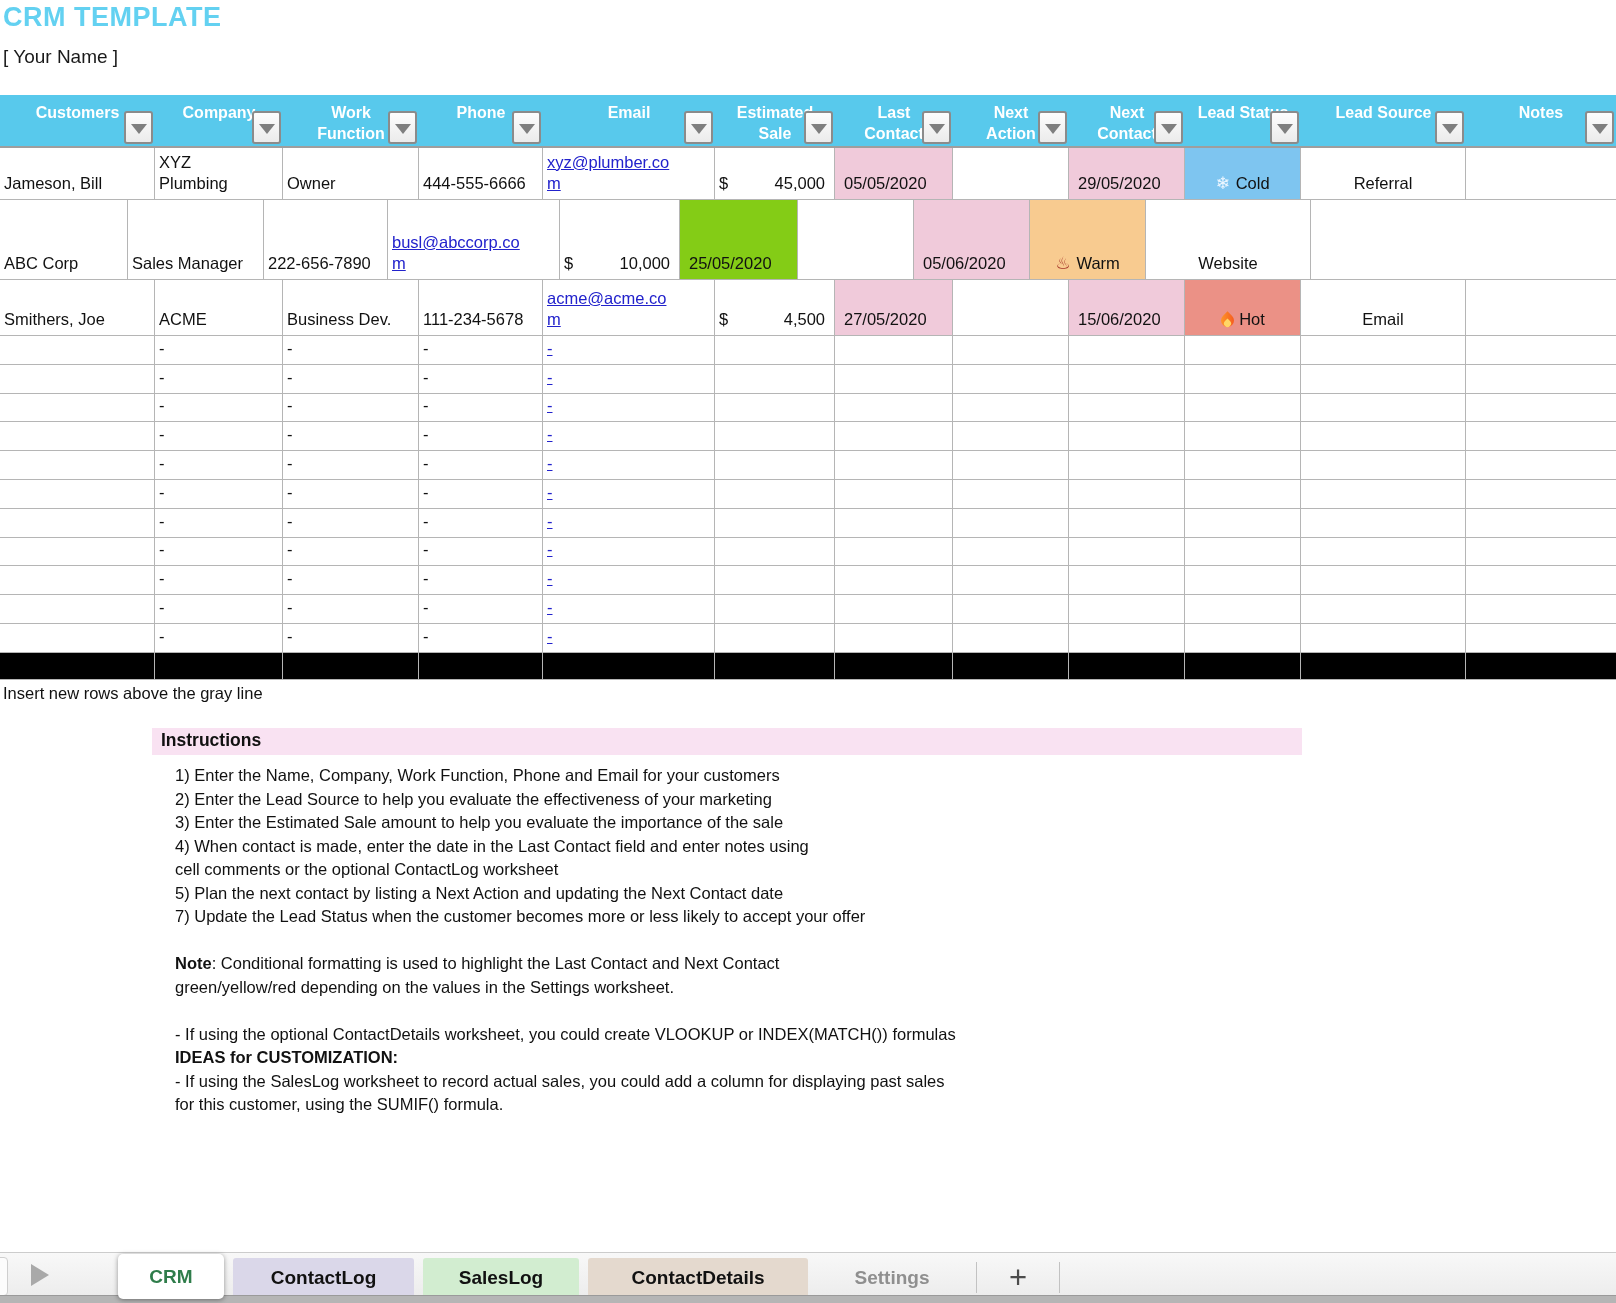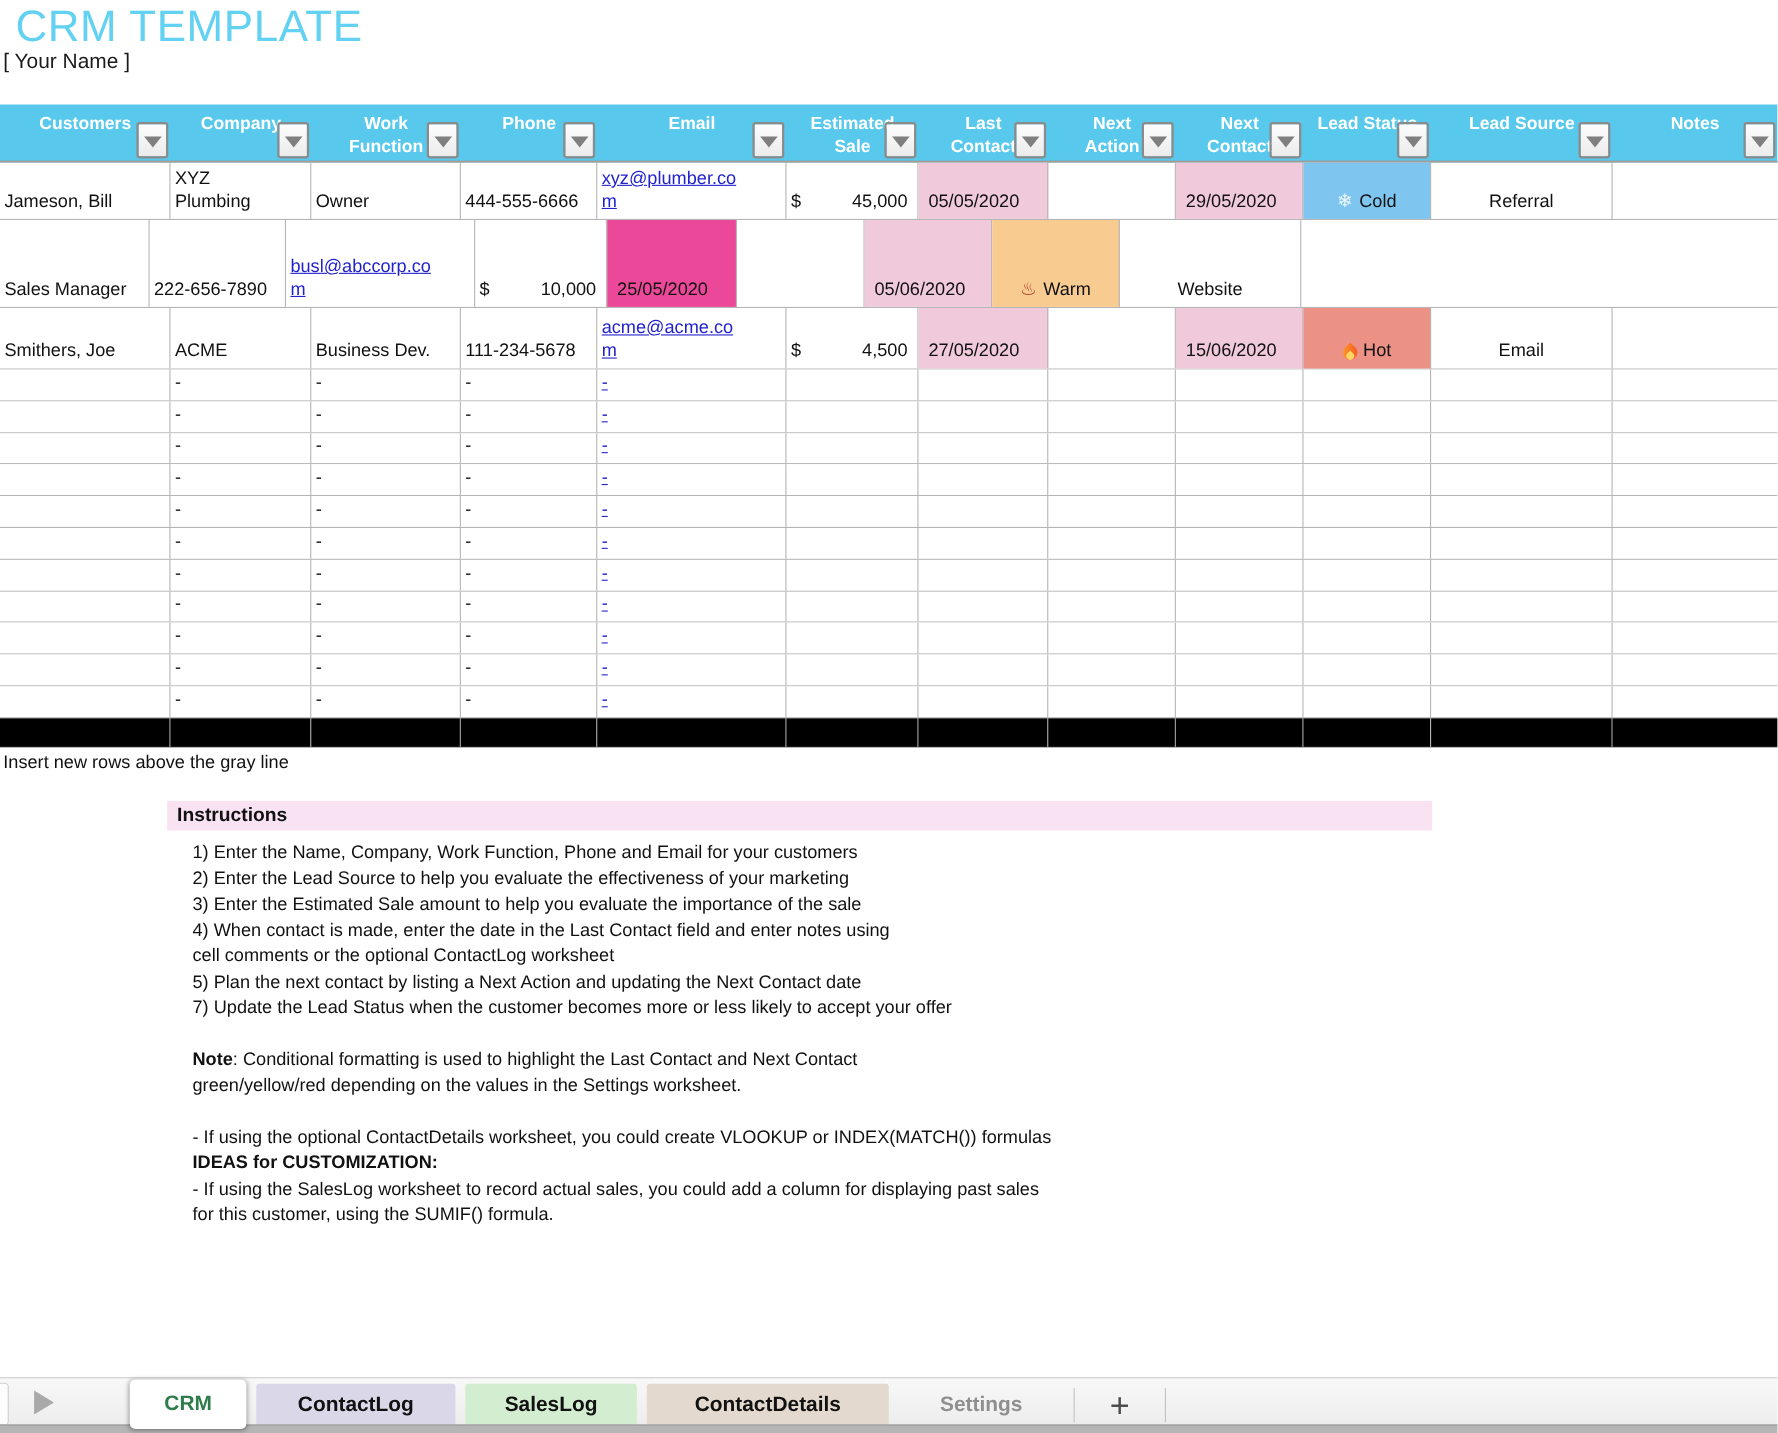--- a/index.html
+++ b/index.html
@@ -1,21 +1,21 @@
 <!DOCTYPE html>
 <html><head>
 <meta charset="utf-8">
 <style>
   * { box-sizing: border-box; margin: 0; padding: 0; }
   html,body { width:1616px; height:1303px; }
   body {
     position: relative; background:#fff; overflow:hidden;
     font-family:"Liberation Sans","DejaVu Sans",sans-serif; color:#111;
   }
-  .title { position:absolute; left:14px; top:2px; font-size:40px; font-weight:normal; letter-spacing:.5px; }
+  .title { position:absolute; left:3px; top:2px; font-size:27px; font-weight:bold; letter-spacing:.5px; }
   .subtitle { position:absolute; left:3px; top:46px; font-size:19px; color:#1a1a1a; }
 
   .sheet { position:absolute; left:0; top:95px; width:1616px; }
   .thead { display:flex; height:53px; border-bottom:2px solid #9e9e9e; }
   .th { position:relative; color:#fff; font-weight:bold; font-size:16px; text-align:center;
         padding-top:7px; line-height:21px; white-space:pre-line; flex-shrink:0; }
   .filter { position:absolute; right:2px; top:16px; width:29px; height:33px;
             background:linear-gradient(#fdfdfd,#ebebeb); border:2px solid #8b8b8b; border-radius:3px;
             display:flex; align-items:center; justify-content:center; cursor:pointer; }
   .filter-tri { width:0; height:0; border-left:8px solid transparent; border-right:8px solid transparent;
@@ -109,30 +109,33 @@
         <div class="cell" style="width: 116px;"></div>
         <div class="cell datec" style="width: 116px; background: rgb(240, 202, 218);">29/05/2020</div>
         <div class="cell center" style="width: 116px; background: rgb(126, 197, 240);">
           <div class="glyph-icon" style="color: rgb(238, 247, 255);">❄</div>
           <div class="status-label">Cold</div>
         </div>
         <div class="cell center" style="width: 165px;">Referral</div>
         <div class="cell" style="width: 150px;"></div>
       </div>
       <div class="trow" style="height: 80px;">
+        <div class="cell" style="width: 128px;">
+          <div class="wrapnarrow">ABC Corp</div>
+        </div>
         <div class="cell" style="width: 136px;">Sales Manager</div>
         <div class="cell" style="width: 124px;">222-656-7890</div>
         <div class="cell" style="width: 172px;">
           <a class="email-link" href="#">busl@abccorp.com</a>
         </div>
         <div class="cell sale" style="width: 120px;">
           <div>$</div>
           <div>10,000</div>
         </div>
-        <div class="cell datec" style="width: 118px; background: #ec4899;">25/05/2020</div>
+        <div class="cell datec" style="width: 118px; background: #84cc16;">25/05/2020</div>
         <div class="cell" style="width: 116px;"></div>
         <div class="cell datec" style="width: 116px; background: rgb(240, 202, 218);">05/06/2020</div>
         <div class="cell center" style="width: 116px; background: rgb(248, 203, 144);">
           <div class="glyph-icon" style="color: rgb(166, 55, 42);">♨</div>
           <div class="status-label">Warm</div>
         </div>
         <div class="cell center" style="width: 165px;">Website</div>
         <div class="cell" style="width: 150px;"></div>
       </div>
       <div class="trow" style="height: 56px;">

